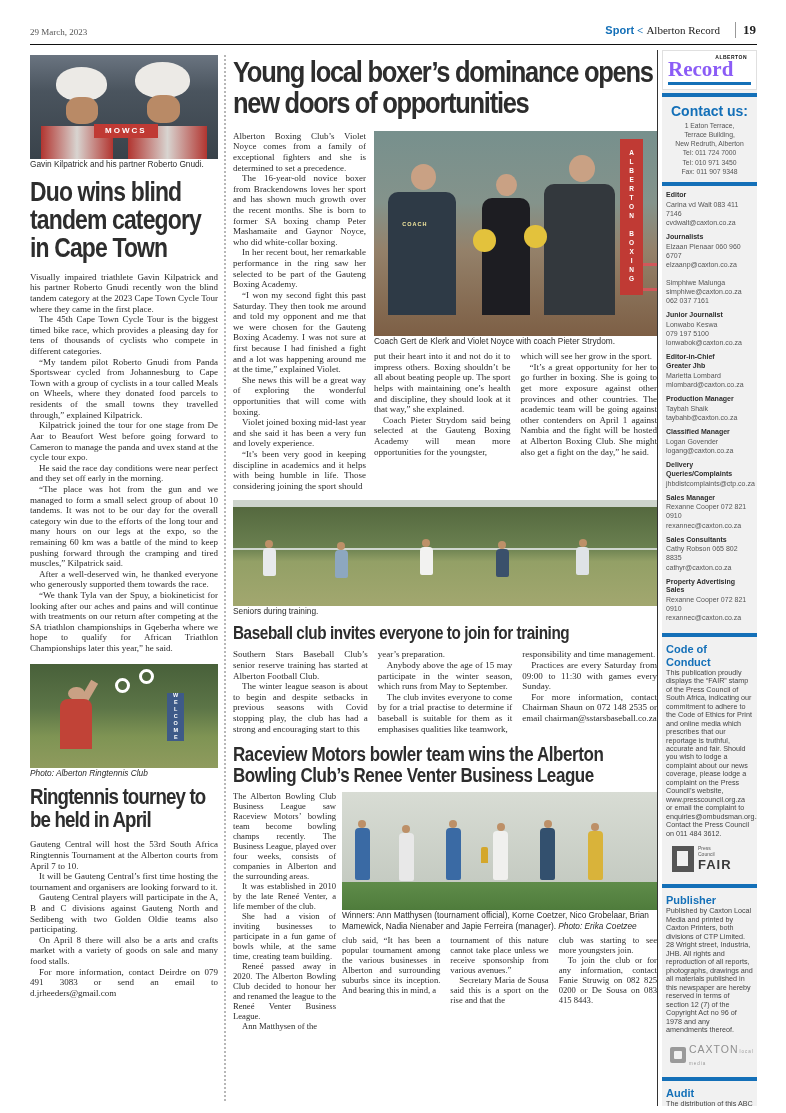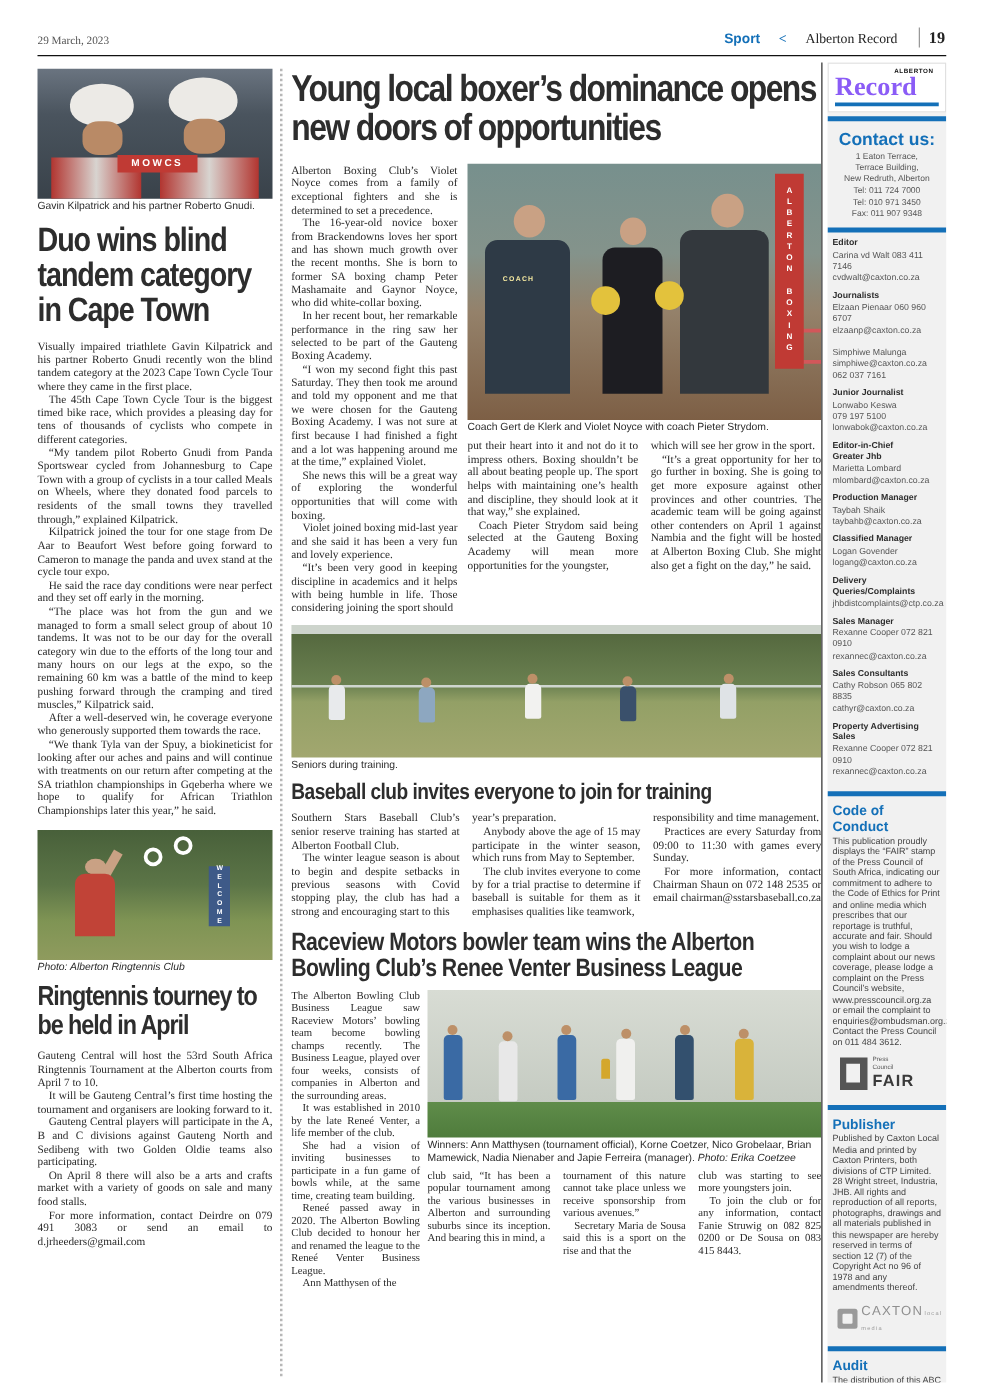--- a/index.html
+++ b/index.html
@@ -2,25 +2,25 @@
 <html><head>
 <meta charset="utf-8">
 <style>
 *{margin:0;padding:0;box-sizing:border-box}
 html,body{background:#fff}
 body{width:786px;height:1113px;font-family:"Liberation Serif",serif;color:#222}
 .page{position:relative;width:786px;height:1113px;background:#fff;overflow:hidden}
 
 
 .hdr-date{position:absolute;top:27px;left:30px;font-size:9px;color:#555}
-.hdr-right{position:absolute;top:22px;right:30px;display:flex;align-items:baseline;gap:15px;font-size:11px}
+.hdr-right{position:absolute;top:22px;right:30px;display:flex;align-items:baseline;gap:3px;font-size:11px}
 .sport{color:#1470b8;font-weight:bold;font-family:"Liberation Sans",sans-serif}
 .lt{color:#1470b8;font-weight:bold}
 .mast{color:#222}
-.pgnum{font-weight:bold;font-size:13px;border-left:1px solid #999;padding-left:7px;margin-left:2px}
+.pgnum{font-weight:bold;font-size:13px;border-left:1px solid #999;padding-left:7px;margin-left:12px}
 .hdr-rule{position:absolute;top:44px;left:30px;width:727px;border-top:1.5px solid #111}
 
 
 .leftcol{position:absolute;left:30px;top:55px;width:188px}
 .dotsep{position:absolute;left:224px;top:55px;height:1046px;border-left:2px dotted #b7b7b7}
 .middle{position:absolute;left:233px;top:55px;width:424px;height:1056px;overflow:hidden}
 .solidsep{position:absolute;left:657px;top:50px;height:1056px;border-left:1px solid #333}
 
 
 .hl{font-family:"Liberation Sans",sans-serif;font-weight:700;color:#2d2d2d;line-height:1.03;width:117.6%;transform:scaleX(0.85);transform-origin:0 0}
@@ -167,21 +167,21 @@
     </div>
     <div class="cap">Gavin Kilpatrick and his partner Roberto Gnudi.</div>
     <h2 class="hl hl-duo">Duo wins blind tandem category in Cape Town</h2>
     <div class="body">
         <p>Visually impaired triathlete Gavin Kilpatrick and his partner Roberto Gnudi recently won the blind tandem category at the 2023 Cape Town Cycle Tour where they came in the first place.</p>
         <p>The 45th Cape Town Cycle Tour is the biggest timed bike race, which provides a pleasing day for tens of thousands of cyclists who compete in different categories.</p>
         <p>“My tandem pilot Roberto Gnudi from Panda Sportswear cycled from Johannesburg to Cape Town with a group of cyclists in a tour called Meals on Wheels, where they donated food parcels to residents of the small towns they travelled through,” explained Kilpatrick.</p>
         <p>Kilpatrick joined the tour for one stage from De Aar to Beaufort West before going forward to Cameron to manage the panda and uvex stand at the cycle tour expo.</p>
         <p>He said the race day conditions were near perfect and they set off early in the morning.</p>
         <p>“The place was hot from the gun and we managed to form a small select group of about 10 tandems. It was not to be our day for the overall category win due to the efforts of the long tour and many hours on our legs at the expo, so the remaining 60 km was a battle of the mind to keep pushing forward through the cramping and tired muscles,” Kilpatrick said.</p>
-        <p>After a well-deserved win, he coverage everyone who generously supported them towards the race.</p>
+        <p>After a well-deserved win, he thanked everyone who generously supported them towards the race.</p>
         <p>“We thank Tyla van der Spuy, a biokineticist for looking after our aches and pains and will continue with treatments on our return after competing at the SA triathlon championships in Gqeberha where we hope to qualify for African Triathlon Championships later this year,” he said.</p>
       </div>
 
     <div class="ph ph-ring">
       <div class="rt-head"></div>
       <div class="rt-arm"></div>
       <div class="rt-person"></div>
       <div class="ring-o ro1"></div>
       <div class="ring-o ro2"></div>
       <div class="sign">WELCOME</div>

